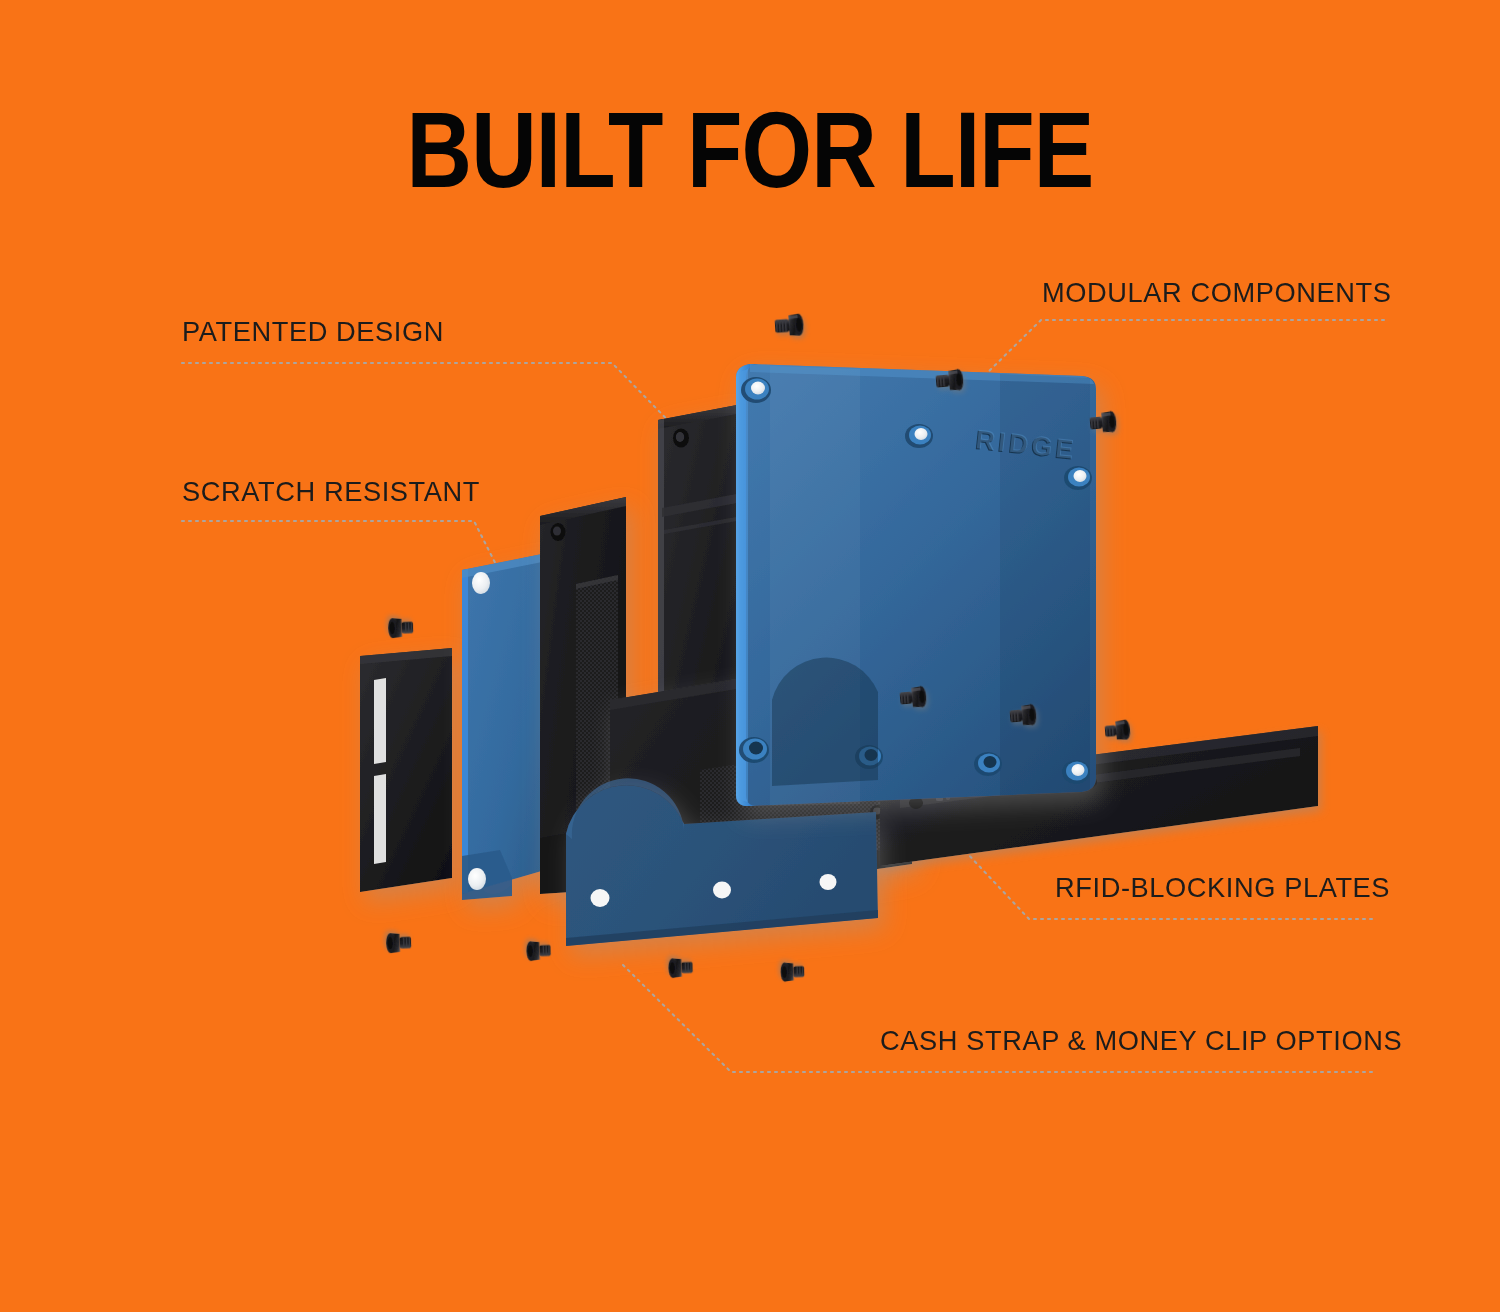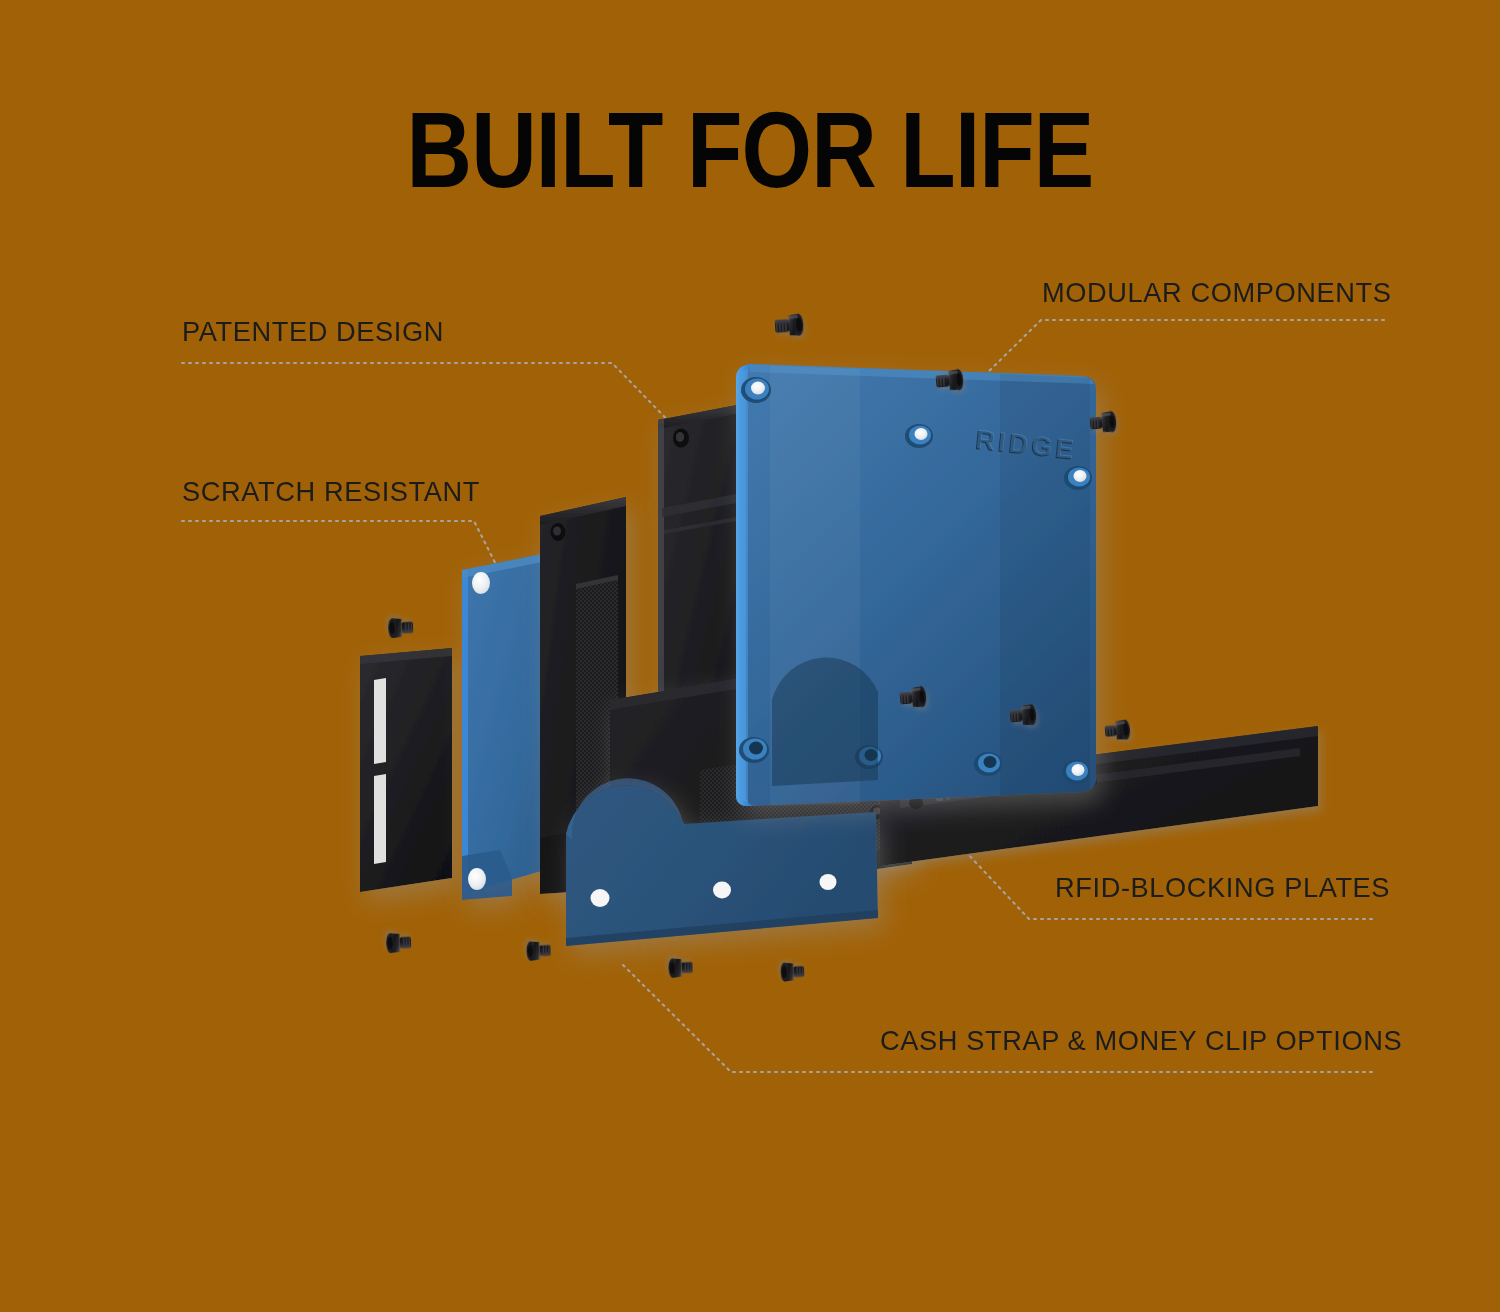--- a/index.html
+++ b/index.html
@@ -64,21 +64,21 @@
     position: absolute;
     left: 0;
     top: 0;
     width: 1500px;
     height: 1312px;
   }
 </style>
 </head>
 <body>
 
-<div id="stage" style="background: #a16207;">
+<div id="stage" style="background: #f97316;">
 
   <svg id="art" viewBox="0 0 1500 1312" aria-hidden="true">
     <defs>
 
       <linearGradient id="gBlueFront" x1="0" y1="0" x2="1" y2="1">
         <stop offset="0%" stop-color="#3f78ad"></stop>
         <stop offset="38%" stop-color="#336architecture"></stop>
         <stop offset="38%" stop-color="#336a9f"></stop>
         <stop offset="100%" stop-color="#27537f"></stop>
       </linearGradient>

